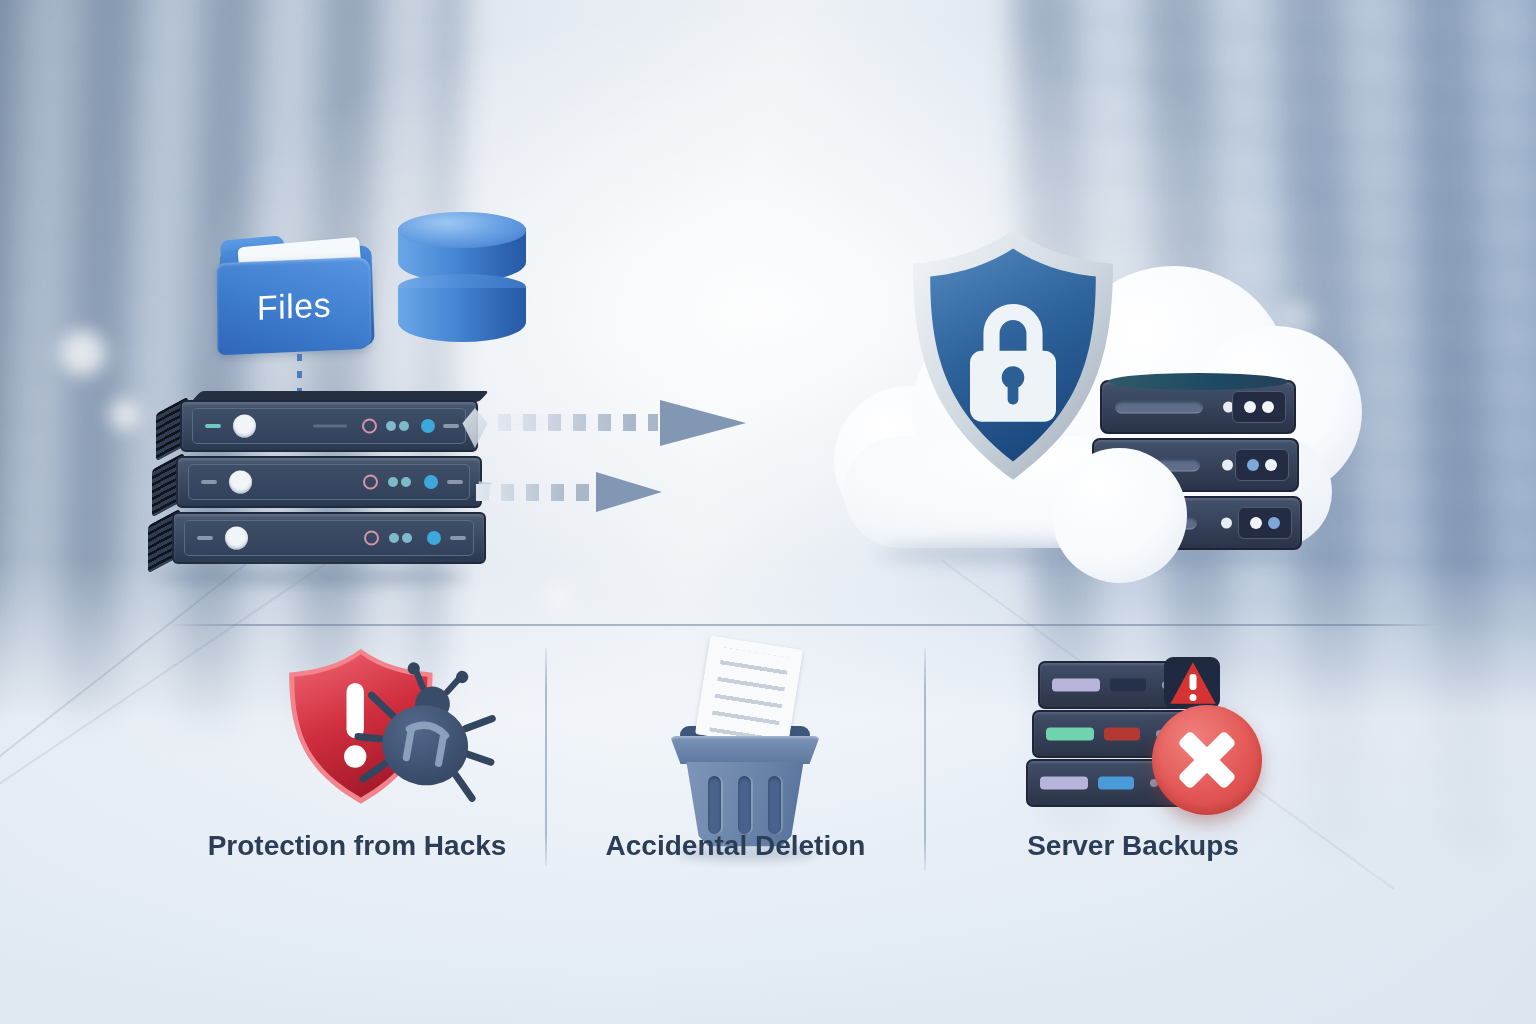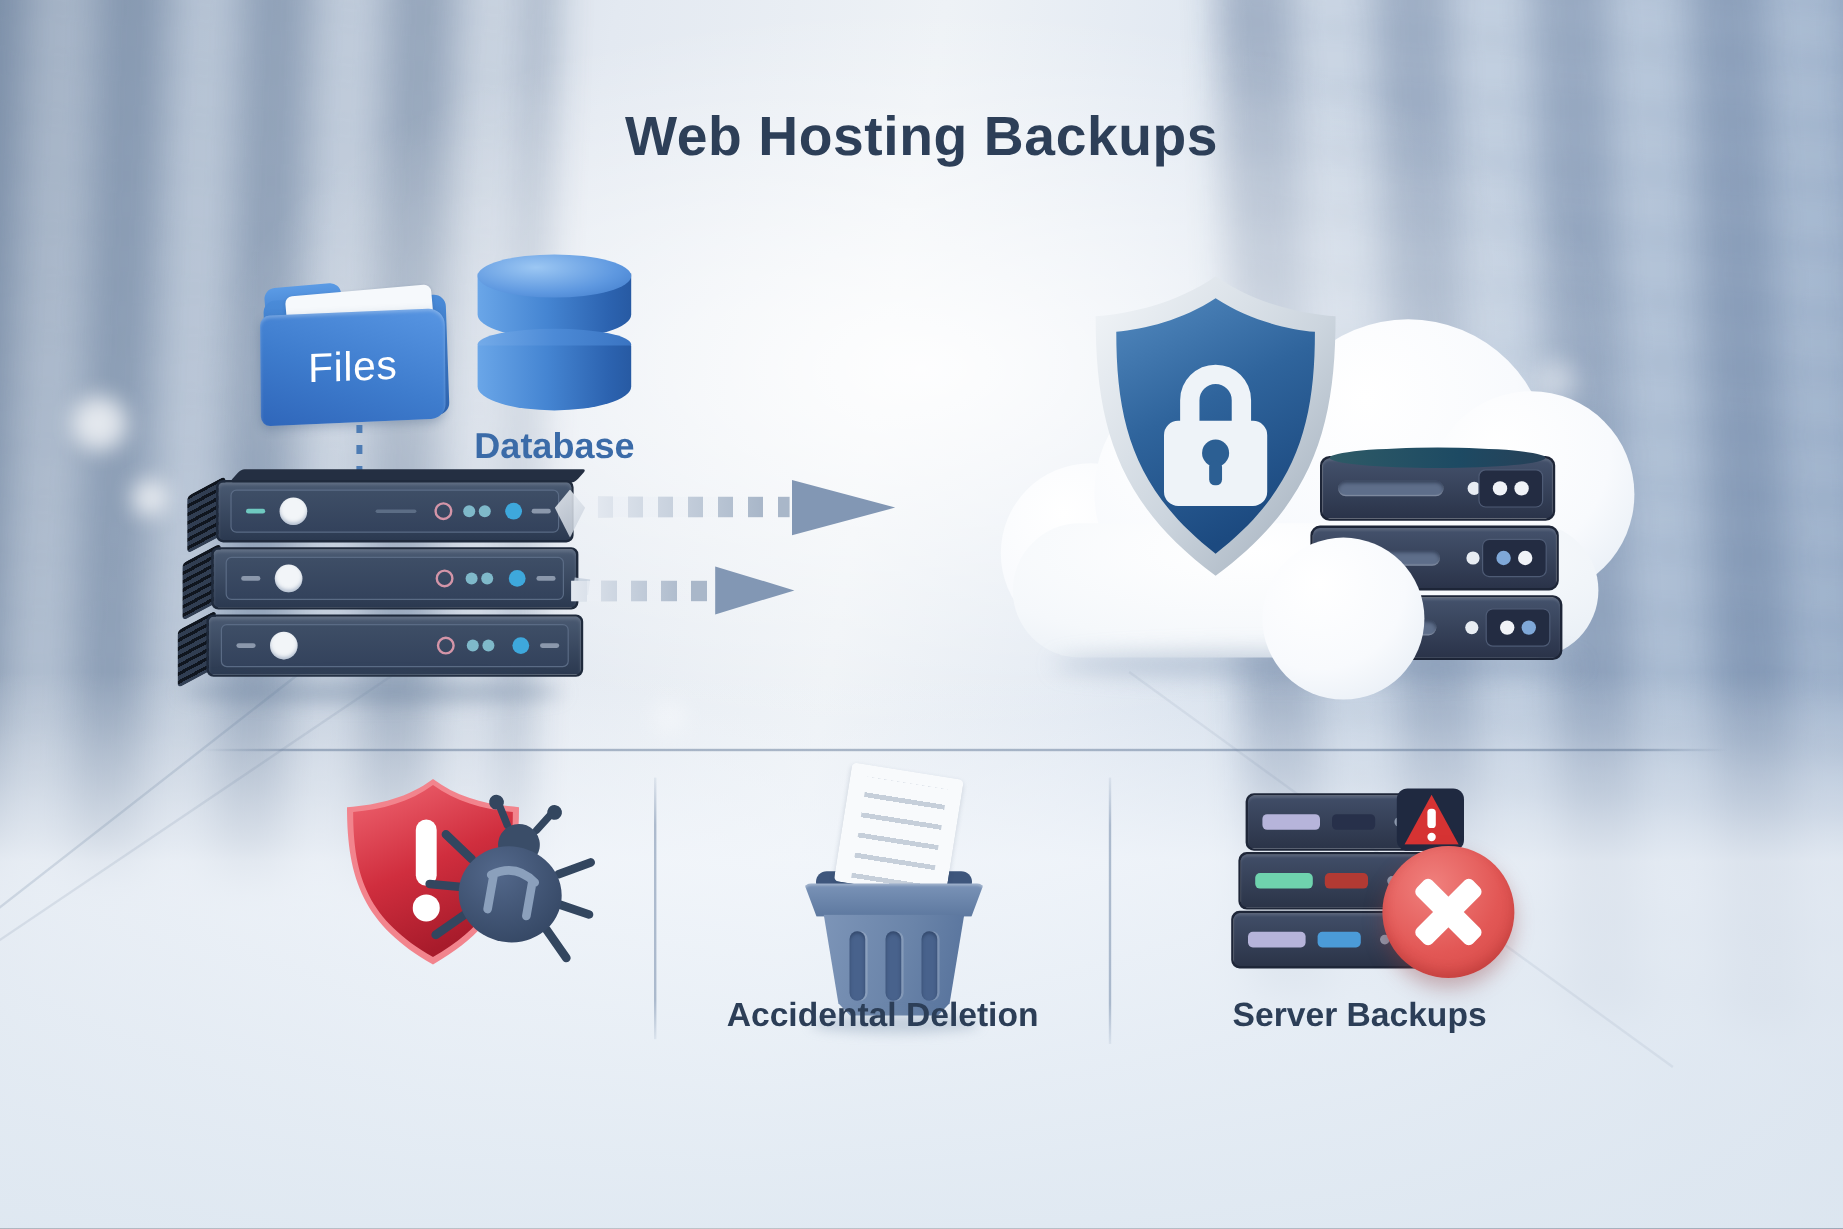--- a/index.html
+++ b/index.html
@@ -156,39 +156,37 @@
   <div class="abs bokeh" style="left:60px;top:330px;width:46px;height:46px;"></div>
   <div class="abs bokeh" style="left:110px;top:400px;width:30px;height:30px;"></div>
   <div class="abs bokeh" style="left:545px;top:585px;width:26px;height:26px;opacity:.6;"></div>
   <div class="abs bokeh" style="left:1280px;top:300px;width:34px;height:34px;opacity:.5;"></div>
   <div class="abs bg-glow"></div>
   <div class="abs bg-floor"></div>
   <div class="abs floor-seam" style="left:250px;top:560px;transform:rotate(52deg);transform-origin:top;"></div>
   <div class="abs floor-seam" style="left:330px;top:560px;transform:rotate(56deg);transform-origin:top;opacity:.7;"></div>
   <div class="abs floor-seam" style="left:940px;top:560px;transform:rotate(-54deg);transform-origin:top;opacity:.5;"></div>
 
-  <div class="abs title">Web Hosting Backups</div>
 
   <div class="abs folder">
     <div class="abs folder-tab"></div>
     <div class="abs folder-back"></div>
     <div class="abs folder-paper"></div>
     <div class="abs folder-front">
       <span>Files</span>
     </div>
   </div>
   <div class="abs drop-dash"></div>
 
   <div class="abs db">
     <div class="abs db-seg" style="top:16px;"></div>
     <div class="abs db-lip" style="top:62px;"></div>
     <div class="abs db-seg" style="top:76px;"></div>
     <div class="abs db-cap"></div>
   </div>
-  <div class="abs db-label">Database</div>
 
   <div class="abs stack">
     <div class="srv" style="top:10px;left:32px;width:298px;">
       <div class="srv-top"></div>
       <div class="srv-side"></div>
       <div class="srv-body"></div>
       <div class="srv-panel">
         <span class="ind dash" style="left:12px;width:16px;background:#6fc9c0;"></span>
         <span class="ind circle" style="left:40px;"></span>
         <span class="ind dash" style="left:44%;width:34px;height:3px;background:#5c6d85;"></span>
@@ -328,20 +326,21 @@
     <g transform="rotate(10 140 96)">
       <path d="M104 74 L80 58 M100 98 L74 100 M106 120 L86 140 M176 74 L200 60 M180 98 L206 102 M174 120 L194 140" stroke="#33465f" stroke-width="7" stroke-linecap="round"></path>
       <path d="M128 42 L118 26 M152 42 L162 26" stroke="#33465f" stroke-width="6" stroke-linecap="round"></path>
       <circle cx="116" cy="25" r="6" fill="#33465f"></circle>
         <circle cx="164" cy="25" r="6" fill="#33465f"></circle>
       <circle cx="140" cy="56" r="17" fill="#3a4d68"></circle>
       <ellipse cx="140" cy="97" rx="42" ry="39" fill="url(#bugg)"></ellipse>
       <path d="M124 84 v28 M156 84 v28 M122 84 q18 -13 36 0" fill="none" stroke="#8ba0bc" stroke-width="7" stroke-linecap="round"></path>
     </g>
   </svg>
+  <div class="abs caption" style="left:168px;width:378px;">Protection from Hacks</div>
 
   <div class="abs trash">
     <div class="abs t-opening"></div>
     <div class="abs t-paper"></div>
     <div class="abs t-rim"></div>
     <div class="abs t-body">
       <div class="t-slot" style="left:24px;"></div>
       <div class="t-slot" style="left:54px;"></div>
       <div class="t-slot" style="left:84px;"></div>
     </div>

